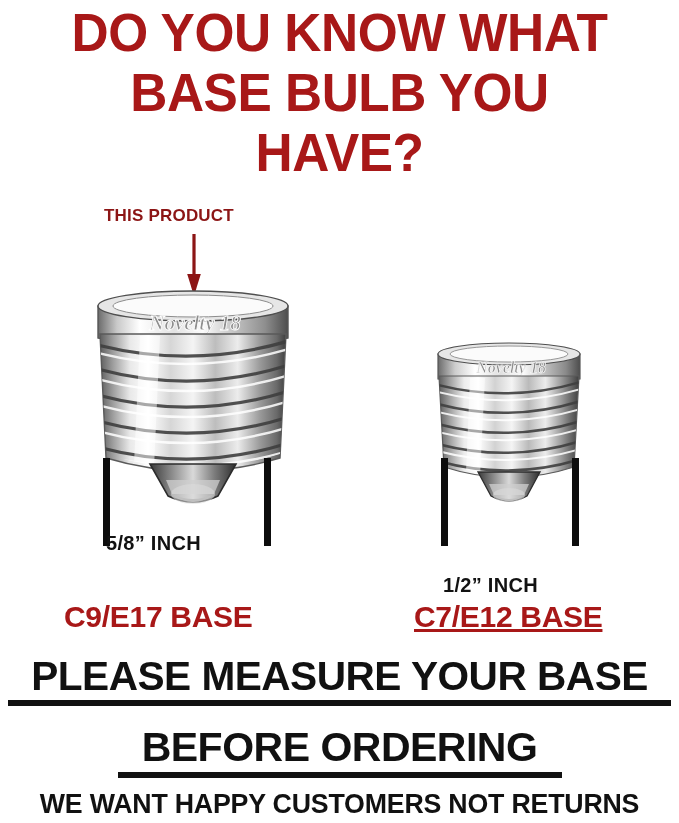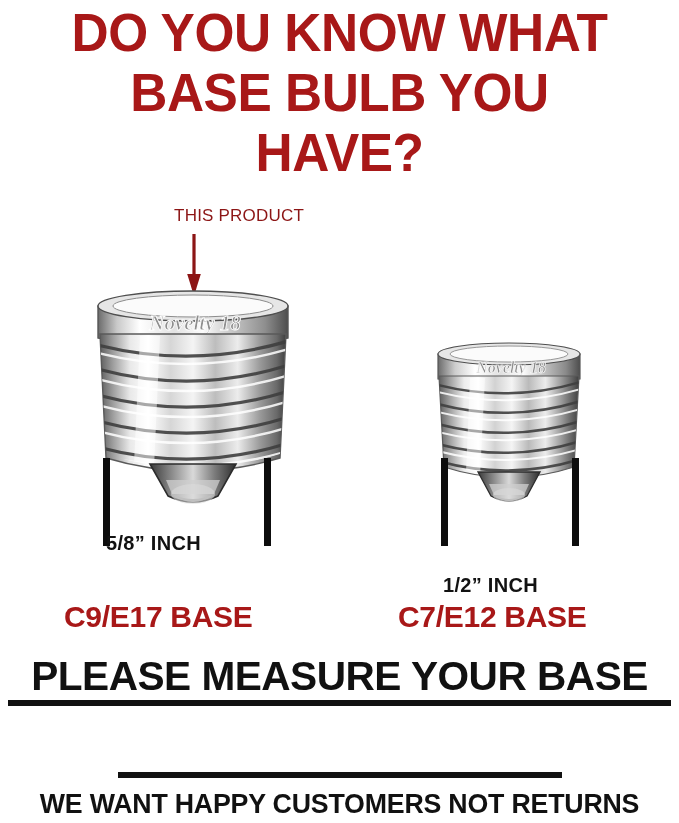--- a/index.html
+++ b/index.html
@@ -40,23 +40,23 @@
   #hl1 { top: 6px;  font-size: 53px; transform: scaleX(0.97); }
   #hl2 { top: 66px; font-size: 53px; transform: scaleX(0.97); }
   #hl3 { top: 126px; font-size: 53px; transform: scaleX(0.97); }
 
   
   .callout-label {
     position: absolute;
     left: 104px;
     top: 206px;
     width: 200px;
-    text-align: right;
+    text-align: left;
     color: #8C1515;
-    font-weight: normal;
+    font-weight: bold;
     font-size: 17px;
     letter-spacing: 0.2px;
     white-space: nowrap;
   }
   .callout-arrow {
     position: absolute;
     left: 186px;
     top: 234px;
     width: 16px;
     height: 62px;
@@ -95,21 +95,21 @@
   .base-label {
     position: absolute;
     top: 600px;
     color: #A81818;
     font-weight: bold;
     font-size: 30px;
     letter-spacing: -0.3px;
     white-space: nowrap;
   }
   #base-left  { left: 64px; }
-  #base-right { left: 398px; }
+  #base-right { left: 414px; text-decoration: underline; }
 
   
   .notice {
     position: absolute;
     left: 0;
     width: 679px;
     text-align: center;
     color: #111111;
     font-weight: bold;
     white-space: nowrap;
@@ -280,17 +280,18 @@
 
   <div class="inch-label" id="inch-left">5/8” INCH</div>
   <div class="inch-label" id="inch-right">1/2” INCH</div>
 
   <div class="base-label" id="base-left">C9/E17 BASE</div>
   <div class="base-label" id="base-right">C7/E12 BASE</div>
 
   <div class="notice" id="notice1">PLEASE MEASURE YOUR BASE</div>
   <div class="rule" id="rule1"></div>
 
+  <div class="notice" id="notice2">BEFORE ORDERING</div>
   <div class="rule" id="rule2"></div>
 
   <div class="notice" id="notice3">WE WANT HAPPY CUSTOMERS NOT RETURNS</div>
 
 </div>
 
 </body></html>

